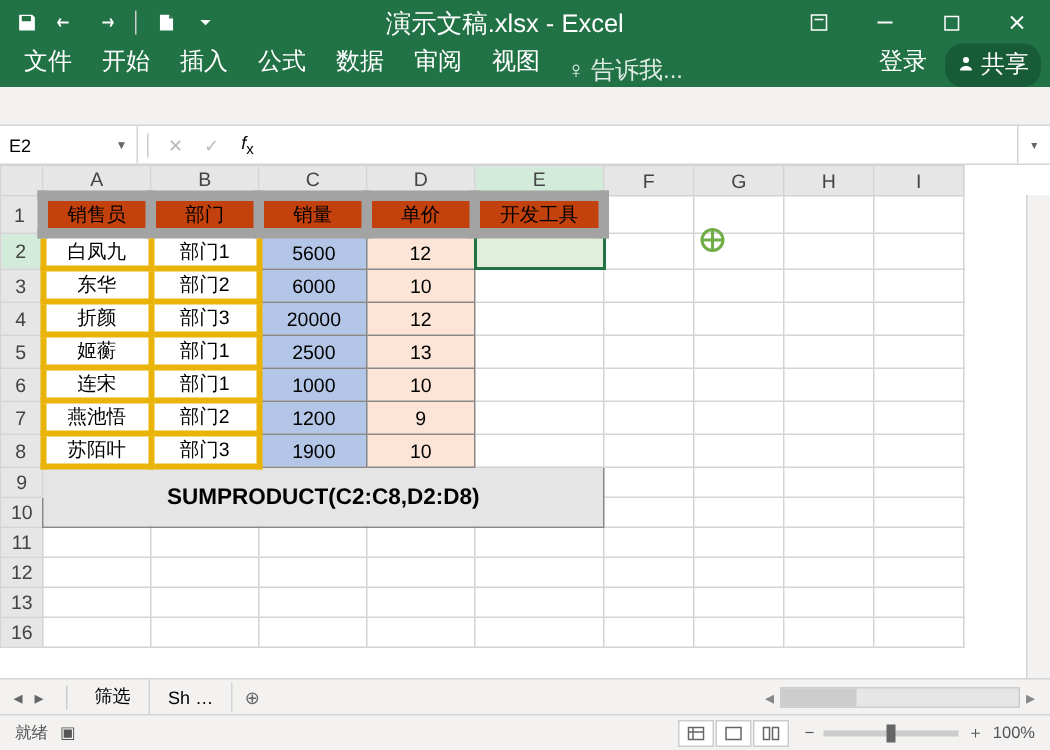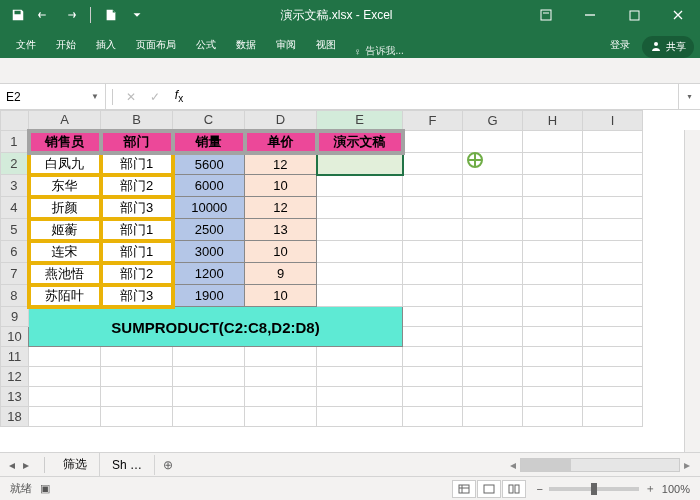--- a/index.html
+++ b/index.html
@@ -1,51 +1,51 @@
 <!DOCTYPE html>
 <html><head>
 <meta charset="utf-8">
 <style>
 *{box-sizing:border-box;margin:0;padding:0;font-family:"Microsoft YaHei","Segoe UI",sans-serif;user-select:none}
 body{width:700px;height:500px;overflow:hidden;background:#fff;display:flex;flex-direction:column}
 .titlebar{background:#217346;height:30px;display:flex;align-items:center;color:#fff;font-size:12px}
 .qat{display:flex;align-items:center;gap:2px;padding-left:6px}
 .qat-btn{width:24px;height:24px;display:flex;align-items:center;justify-content:center;cursor:pointer}
 .qat-btn svg{width:14px;height:14px}
-.title{flex:1;text-align:center;font-size:12px}
+.title{flex:1;text-align:center;font-size:17px}
 .winctrl{display:flex;align-items:center}
 .winctrl .wbtn{width:44px;height:30px;display:flex;align-items:center;justify-content:center;cursor:pointer}
-.ribbontabs{background:#217346;height:28px;display:flex;align-items:flex-end;color:#fff;font-size:10px;padding:0 6px}
+.ribbontabs{background:#217346;height:28px;display:flex;align-items:flex-end;color:#fff;font-size:16px;padding:0 6px}
 .rtab{padding:6px 10px;cursor:pointer}
 .tellme{margin-left:8px;display:flex;align-items:center;gap:4px;opacity:.85}
 .login{margin-left:auto;padding:6px 8px;cursor:pointer}
 .share{background:#185c37;padding:4px 8px;margin-left:4px;border-radius:12px;display:flex;align-items:center;gap:4px;cursor:pointer}
 .ribbonbar{height:26px;background:#f3f2f1;border-bottom:1px solid #d4d4d4}
 .namebox-row{height:26px;display:flex;align-items:center;border-bottom:1px solid #d4d4d4;font-size:12px}
-.namebox{width:106px;height:100%;border-right:1px solid #d4d4d4;display:flex;align-items:center;padding:0 6px;justify-content:space-between}
+.namebox{width:92px;height:100%;border-right:1px solid #d4d4d4;display:flex;align-items:center;padding:0 6px;justify-content:space-between}
 .namebox .dd{font-size:8px;color:#666}
 .fx-btn{width:24px;text-align:center;cursor:pointer}
 .formulabar{flex:1;padding:0 6px;height:100%;display:flex;align-items:center}
 .fx-expand{width:22px;display:flex;align-items:center;justify-content:center;border-left:1px solid #d4d4d4;height:100%}
 .sheet{flex:1;display:flex;overflow:hidden;position:relative;font-size:13px}
 .grid{position:absolute;inset:0}
 table{border-collapse:collapse;table-layout:fixed}
 th,td{border:1px solid #d4d4d4;height:20px;font-weight:normal;font-size:13px;text-align:center;background:#fff}
 th{background:#e6e6e6;color:#444}
 .colh th{height:20px}
 .corner{background:#e6e6e6;width:28px}
 .colh .hl{background:#d3ebda}
 .rowhead{width:28px;background:#e6e6e6}
 .rowhead.hl{background:#d3ebda}
-td.hdr{background:#ec4899;font-weight:bold;border:4px solid #a3a3a3}
+td.hdr{background:#c2410c;font-weight:normal;border:7px solid #a3a3a3}
 td.name,td.dept{border:4px solid #eab308}
 td.qty{background:#b4c6e7;border:1px solid #888}
 td.price{background:#fce4d6;border:1px solid #888}
 td.sel{background:#e2efda;border:2px solid #217346}
-.mergecell{background:#5eead4;font-weight:bold;border:1px solid #888;font-size:15px}
+.mergecell{background:#e5e5e5;font-weight:bold;border:1px solid #888;font-size:15px}
 .cursor-icon{position:absolute;left:465px;top:40px;pointer-events:none}
 .cursor-icon svg{width:20px;height:20px}
 .sheetbar{height:24px;display:flex;align-items:center;font-size:12px;border-top:1px solid #d4d4d4;background:#f3f2f1}
 .sheetnav{display:flex;gap:2px;padding:0 6px}
 .sheetnav span{cursor:pointer;color:#666;padding:0 3px}
 .tab{padding:3px 12px;border-right:1px solid #d4d4d4;cursor:pointer}
 .tab.active{background:#fff;border-bottom:2px solid #217346;color:#217346}
 .addtab{padding:0 8px;cursor:pointer;color:#666}
 .hscroll{flex:1;display:flex;align-items:center;justify-content:flex-end;padding-right:6px}
 .hscroll .track{width:160px;height:14px;background:#e6e6e6;border:1px solid #ccc;position:relative}
@@ -116,21 +116,20 @@
           <path d="M2 2l8 8M10 2l-8 8" stroke="#fff" stroke-width="1.3"></path>
         </svg>
       </div>
   </div>
 </div>
 
 <div class="ribbontabs">
   <div class="rtab">文件</div>
   <div class="rtab">开始</div>
   <div class="rtab">插入</div>
-  <div class="rtab">页面布局</div>
   <div class="rtab">公式</div>
   <div class="rtab">数据</div>
   <div class="rtab">审阅</div>
   <div class="rtab">视图</div>
   <div class="tellme">
     <span>♀</span>
     <span>告诉我...</span>
   </div>
   <div class="login">登录</div>
   <div class="share">
@@ -186,21 +185,21 @@
         <th>G</th>
         <th>H</th>
         <th>I</th>
       </tr>
       <tr>
             <th class="rowhead">1</th>
         <td class="hdr">销售员</td>
         <td class="hdr">部门</td>
         <td class="hdr">销量</td>
         <td class="hdr">单价</td>
-        <td class="hdr">演示文稿</td>
+        <td class="hdr">开发工具</td>
         <td></td>
             <td></td>
             <td></td>
             <td></td>
           </tr>
       <tr>
             <th class="rowhead hl">2</th>
         <td class="name">白凤九</td>
         <td class="dept">部门1</td>
         <td class="qty">5600</td>
@@ -220,21 +219,21 @@
         <td></td>
             <td></td>
             <td></td>
             <td></td>
             <td></td>
           </tr>
       <tr>
             <th class="rowhead">4</th>
         <td class="name">折颜</td>
             <td class="dept">部门3</td>
-            <td class="qty">10000</td>
+            <td class="qty">20000</td>
             <td class="price">12</td>
         <td></td>
             <td></td>
             <td></td>
             <td></td>
             <td></td>
           </tr>
       <tr>
             <th class="rowhead">5</th>
         <td class="name">姬蘅</td>
@@ -244,21 +243,21 @@
         <td></td>
             <td></td>
             <td></td>
             <td></td>
             <td></td>
           </tr>
       <tr>
             <th class="rowhead">6</th>
         <td class="name">连宋</td>
             <td class="dept">部门1</td>
-            <td class="qty">3000</td>
+            <td class="qty">1000</td>
             <td class="price">10</td>
         <td></td>
             <td></td>
             <td></td>
             <td></td>
             <td></td>
           </tr>
       <tr>
             <th class="rowhead">7</th>
         <td class="name">燕池悟</td>
@@ -328,21 +327,21 @@
             <td></td>
             <td></td>
             <td></td>
             <td></td>
             <td></td>
             <td></td>
             <td></td>
             <td></td>
           </tr>
       <tr>
-            <th class="rowhead">18</th>
+            <th class="rowhead">16</th>
             <td></td>
             <td></td>
             <td></td>
             <td></td>
             <td></td>
             <td></td>
             <td></td>
             <td></td>
             <td></td>
           </tr>

